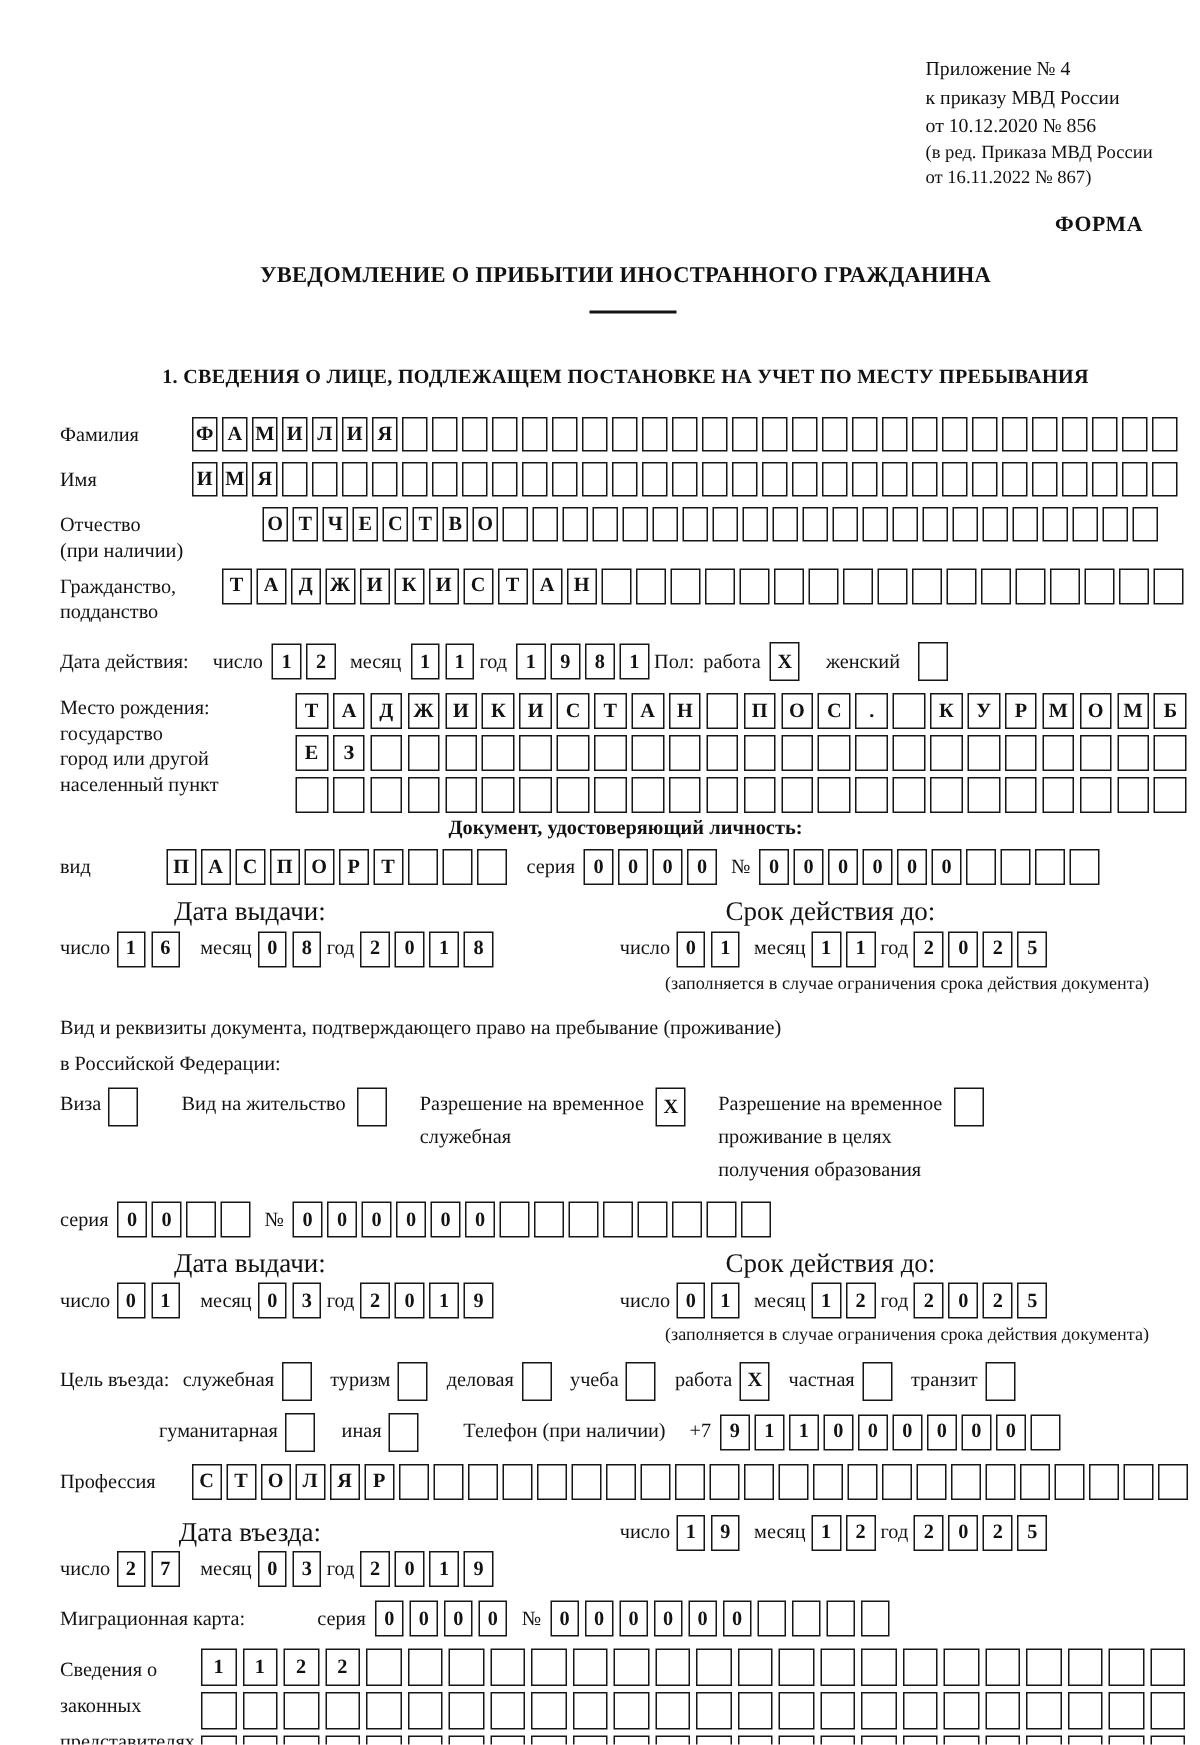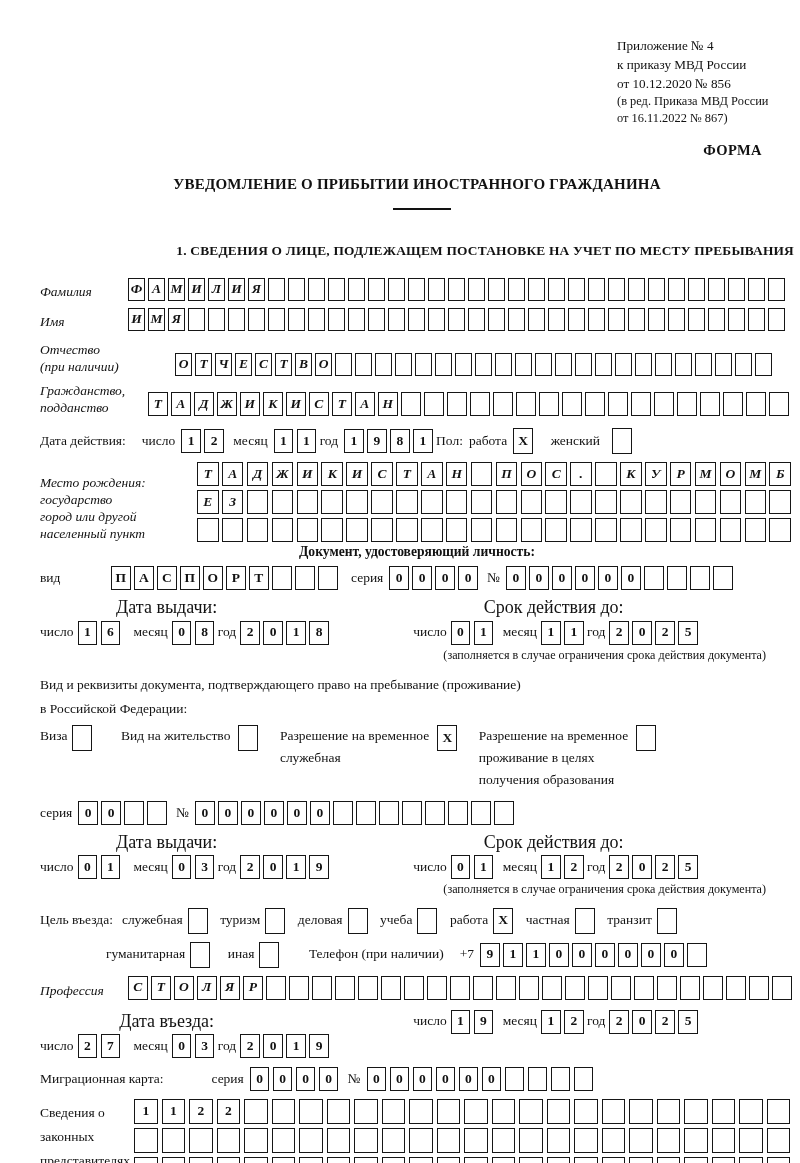--- a/index.html
+++ b/index.html
@@ -11,23 +11,23 @@
   }
   *{box-sizing:border-box;}
   
   .appendix{margin-left:577px;width:185px;}
   .appendix .ln{font-size:13.2px;line-height:19px;}
   .appendix .ed{font-size:12.4px;line-height:17px;}
   .appendix .ed:first-of-type{margin-top:6px;}
   .forma{font-weight:bold;font-size:14.5px;text-align:right;padding-right:32px;margin-top:14px;letter-spacing:.4px;}
   .title{margin-top:14px;text-align:center;font-weight:bold;font-size:15px;line-height:23px;letter-spacing:.2px;}
   .uline{display:inline-block;width:58px;border-bottom:2px solid #121212;margin-left:10px;transform:translateY(-2px);}
-  .sec1{margin-top:24px;text-align:right;font-weight:bold;font-size:13.4px;letter-spacing:.2px;}
+  .sec1{margin-top:24px;text-align:center;font-weight:bold;font-size:13.4px;letter-spacing:.2px;}
   
-  .frow{display:flex;align-items:flex-end;margin-top:7px;font-style:italic;}
+  .frow{display:flex;align-items:flex-start;margin-top:7px;}
   .lbl{flex:0 0 auto;padding-top:4px;}
   .lbl .l2{display:block;}
   .w88{width:88px;} .w135{width:135px;} .w108{width:108px;} .w157{width:157px;} .w65{width:65px;}
   .cells{display:inline-flex;flex:0 0 auto;vertical-align:middle;}
   .cb{
     flex:0 0 auto;display:inline-flex;align-items:center;justify-content:center;
     border:1.6px solid #161616;background:#fff;font-size:13.5px;font-weight:600;
   }
   .sz-s .cb{width:17px;height:23px;margin-right:3px;}
   .sz-m .cb{width:19.5px;height:24px;margin-right:3.5px;}

